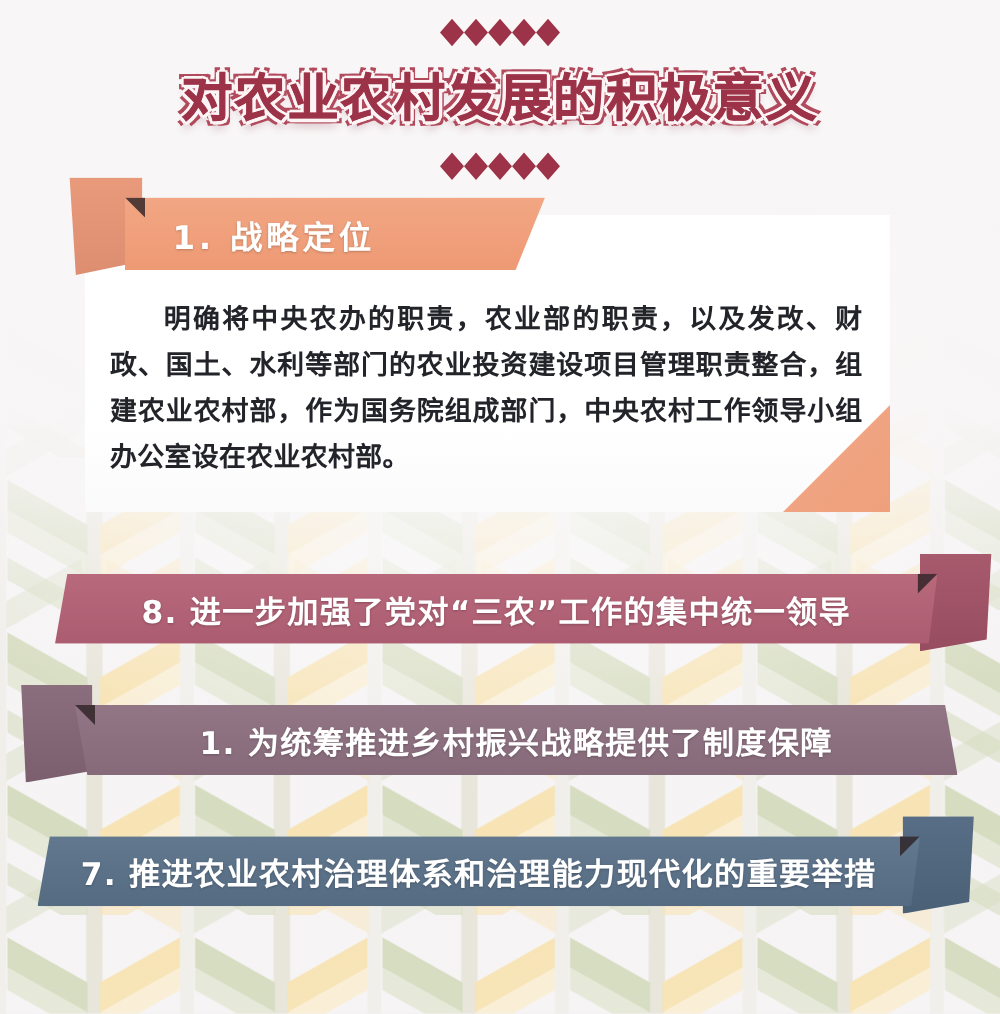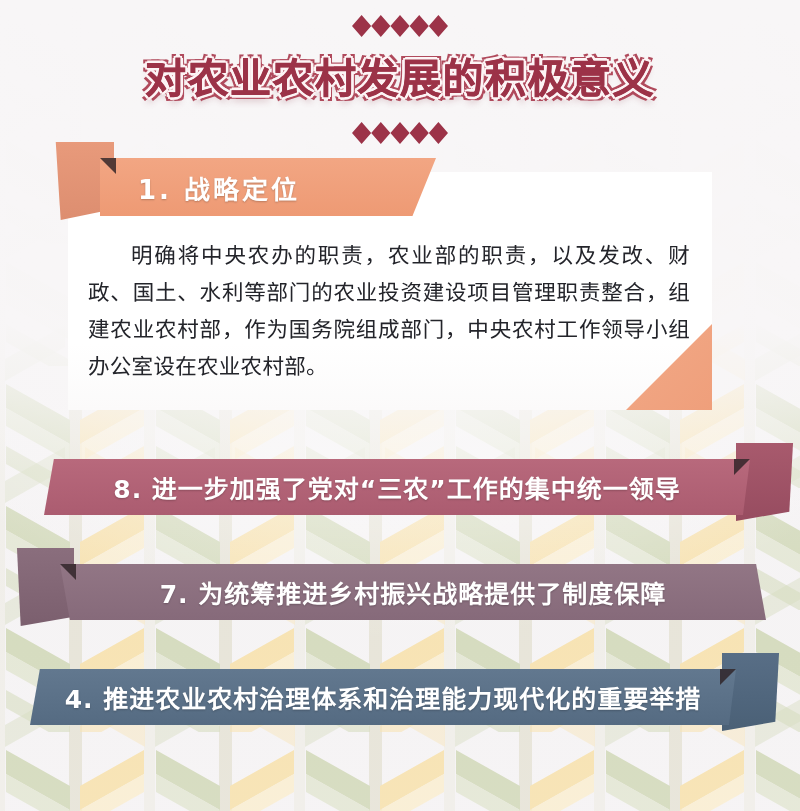--- a/index.html
+++ b/index.html
@@ -119,21 +119,21 @@
     width: 644px;
     z-index: 5;
     padding: 0 22px 0 20px;
     box-sizing: border-box;
     font-size: 21.5px;
     line-height: 37px;
     color: #23242a;
     text-indent: 2em;
     text-align: justify;
     letter-spacing: 0.3px;
-    font-weight: 400;
+    font-weight: 700;
   }
 
   
   .ribbon {
     position: absolute;
     z-index: 4;
     display: flex;
     align-items: center;
     box-sizing: border-box;
   }
@@ -302,25 +302,25 @@
     <div class="ribbon-notch right"></div>
     <div class="ribbon-main">
       <span class="ribbon-label">8. 进一步加强了党对“三农”工作的集中统一领导</span>
     </div>
   </div>
 
   <div class="ribbon ribbon-wide" id="ribbon-3">
     <div class="ribbon-tail left"></div>
     <div class="ribbon-notch left"></div>
     <div class="ribbon-main">
-      <span class="ribbon-label">7. 为统筹推进乡村振兴战略提供了制度保障</span>
+      <span class="ribbon-label">1. 为统筹推进乡村振兴战略提供了制度保障</span>
     </div>
   </div>
 
   <div class="ribbon ribbon-wide" id="ribbon-4">
     <div class="ribbon-tail right"></div>
     <div class="ribbon-notch right"></div>
     <div class="ribbon-main">
-      <span class="ribbon-label">4. 推进农业农村治理体系和治理能力现代化的重要举措</span>
+      <span class="ribbon-label">7. 推进农业农村治理体系和治理能力现代化的重要举措</span>
     </div>
   </div>
 
 </div>
 
 </body></html>

